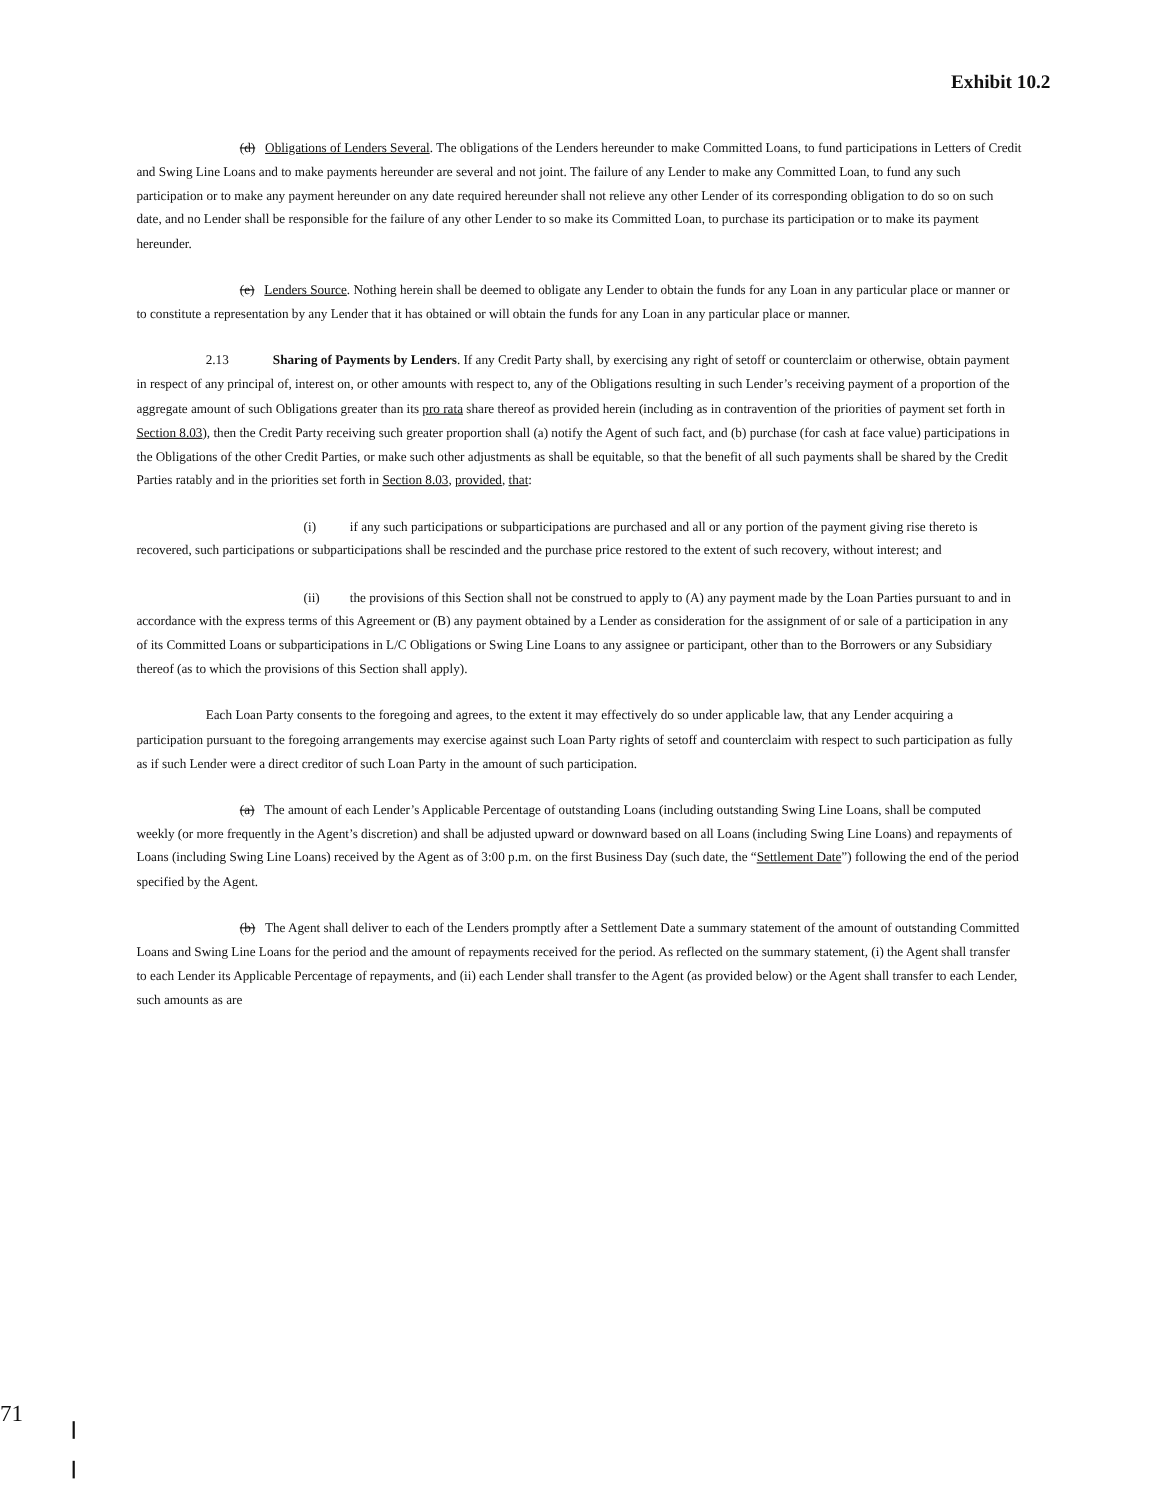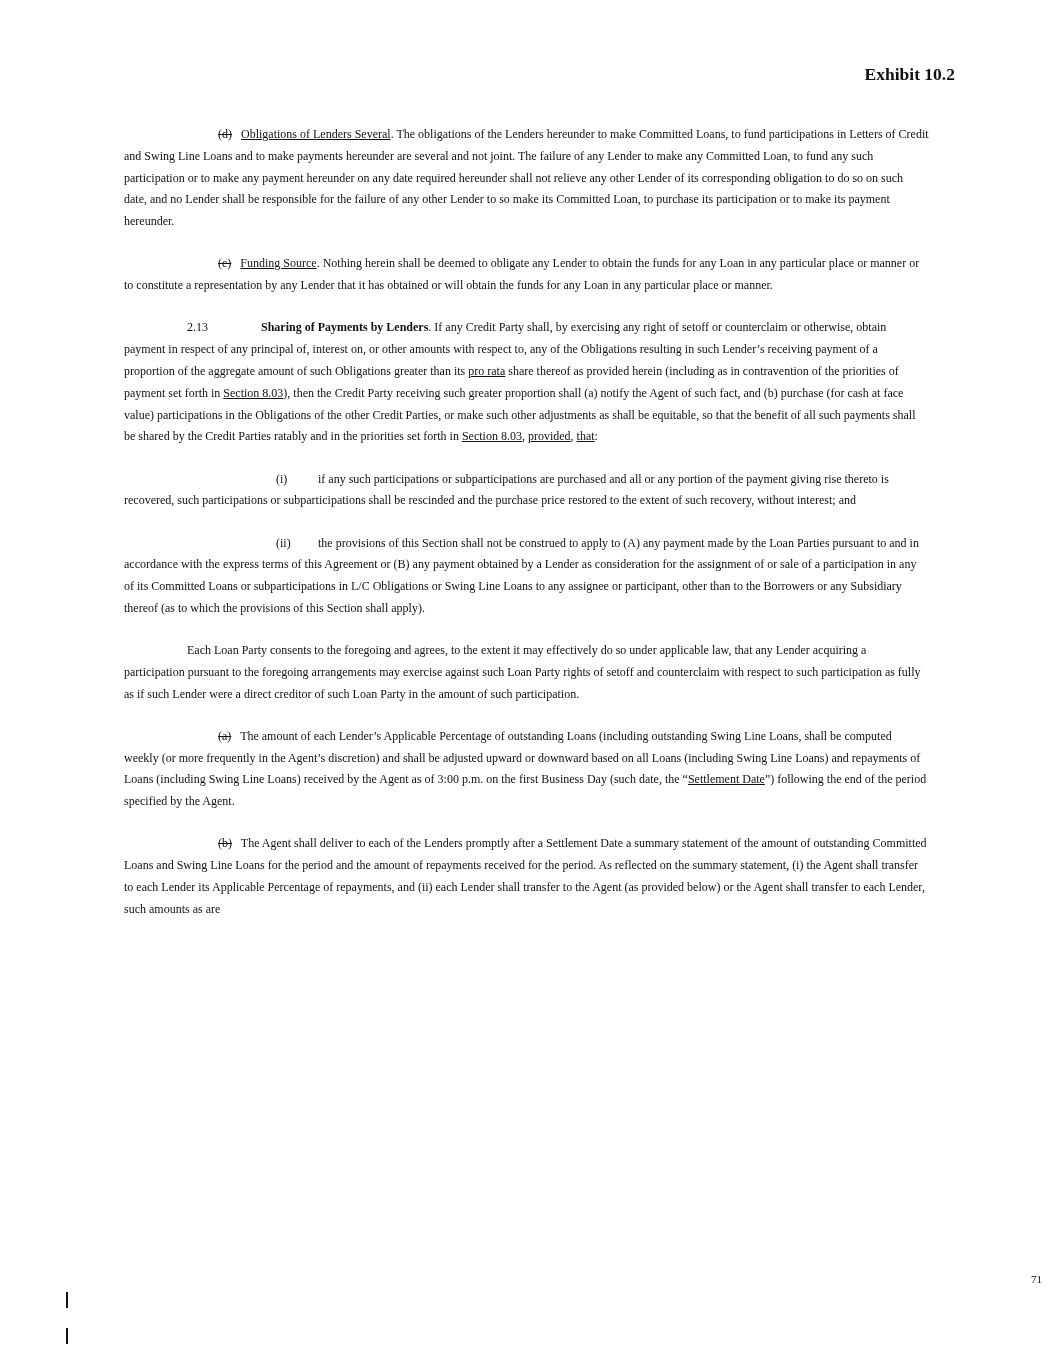--- a/index.html
+++ b/index.html
@@ -7,41 +7,41 @@
          font-family: "Liberation Serif", "DejaVu Serif", serif; color: #111; }
   .exhibit { position: absolute; top: 64px; right: 100px; font-weight: bold; font-size: 17.5px; text-align: right; }
   .content { position: absolute; left: 124px; top: 124px; width: 805px;
              font-size: 12px; line-height: 21.8px; }
   p { margin: 0 0 20.4px 0; }
   .ind1 { text-indent: 94px; }
   .ind2 { text-indent: 63px; }
   .ind3 { text-indent: 152px; }
   .strike { text-decoration: line-through; }
   .u { text-decoration: underline; }
-  .b { font-weight: bold; margin-left: 13px; }
+  .b { font-weight: bold; }
   .sec-num { display: inline-block; width: 61px; text-indent: 0; }
   .roman { display: inline-block; width: 42px; text-indent: 0; }
-  .pagenum { position: absolute; top: 1273px; left: 0; width: 1042px; text-align: right; font-size: 11px; }
+  .pagenum { position: absolute; top: 1273px; left: 0; width: 1042px; text-align: left; font-size: 21px; }
   .bar { position: absolute; left: 66px; width: 2px; height: 16px; background: #111; }
 </style>
 </head>
 <body>
 
 <div class="exhibit">Exhibit 10.2</div>
 
 <div class="content">
 
   <p class="ind1">
     <span class="strike">(d)</span>&nbsp;&nbsp;
     <span class="u">Obligations of Lenders Several</span><span>.  The obligations of the Lenders hereunder to make Committed Loans, to fund participations in Letters of Credit and Swing Line Loans and to make payments hereunder are several and not joint.  The failure of any Lender to make any Committed Loan, to fund any such participation or to make any payment hereunder on any date required hereunder shall not relieve any other Lender of its corresponding obligation to do so on such date, and no Lender shall be responsible for the failure of any other Lender to so make its Committed Loan, to purchase its participation or to make its payment hereunder.</span>
   </p>
 
   <p class="ind1">
     <span class="strike">(e)</span>&nbsp;&nbsp;
-    <span class="u">Funding Source</span><span>.  Nothing herein shall be deemed to obligate any Lender to obtain the funds for any Loan in any particular place or manner or to constitute a representation by any Lender that it has obtained or will obtain the funds for any Loan in any particular place or manner.</span>
+    <span class="u">Lenders Source</span><span>.  Nothing herein shall be deemed to obligate any Lender to obtain the funds for any Loan in any particular place or manner or to constitute a representation by any Lender that it has obtained or will obtain the funds for any Loan in any particular place or manner.</span>
   </p>
 
   <p class="ind2">
     <span class="sec-num">2.13</span><span class="b">Sharing of Payments by Lenders</span><span>.  If any Credit Party shall, by exercising any right of setoff or counterclaim or otherwise, obtain payment in respect of any principal of, interest on, or other amounts with respect to, any of the Obligations resulting in such Lender’s receiving payment of a proportion of the aggregate amount of such Obligations greater than its </span><span class="u">pro rata</span><span> share thereof as provided herein (including as in contravention of the priorities of payment set forth in </span><span class="u">Section 8.03</span><span>), then the Credit Party receiving such greater proportion shall (a) notify the Agent of such fact, and (b) purchase (for cash at face value) participations in the Obligations of the other Credit Parties, or make such other adjustments as shall be equitable, so that the benefit of all such payments shall be shared by the Credit Parties ratably and in the priorities set forth in </span><span class="u">Section 8.03</span><span>, </span><span class="u">provided</span><span>, </span><span class="u">that</span><span>:</span>
   </p>
 
   <p class="ind3">
     <span class="roman">(i)</span><span>if any such participations or subparticipations are purchased and all or any portion of the payment giving rise thereto is recovered, such participations or subparticipations shall be rescinded and the purchase price restored to the extent of such recovery, without interest; and</span>
   </p>
 

